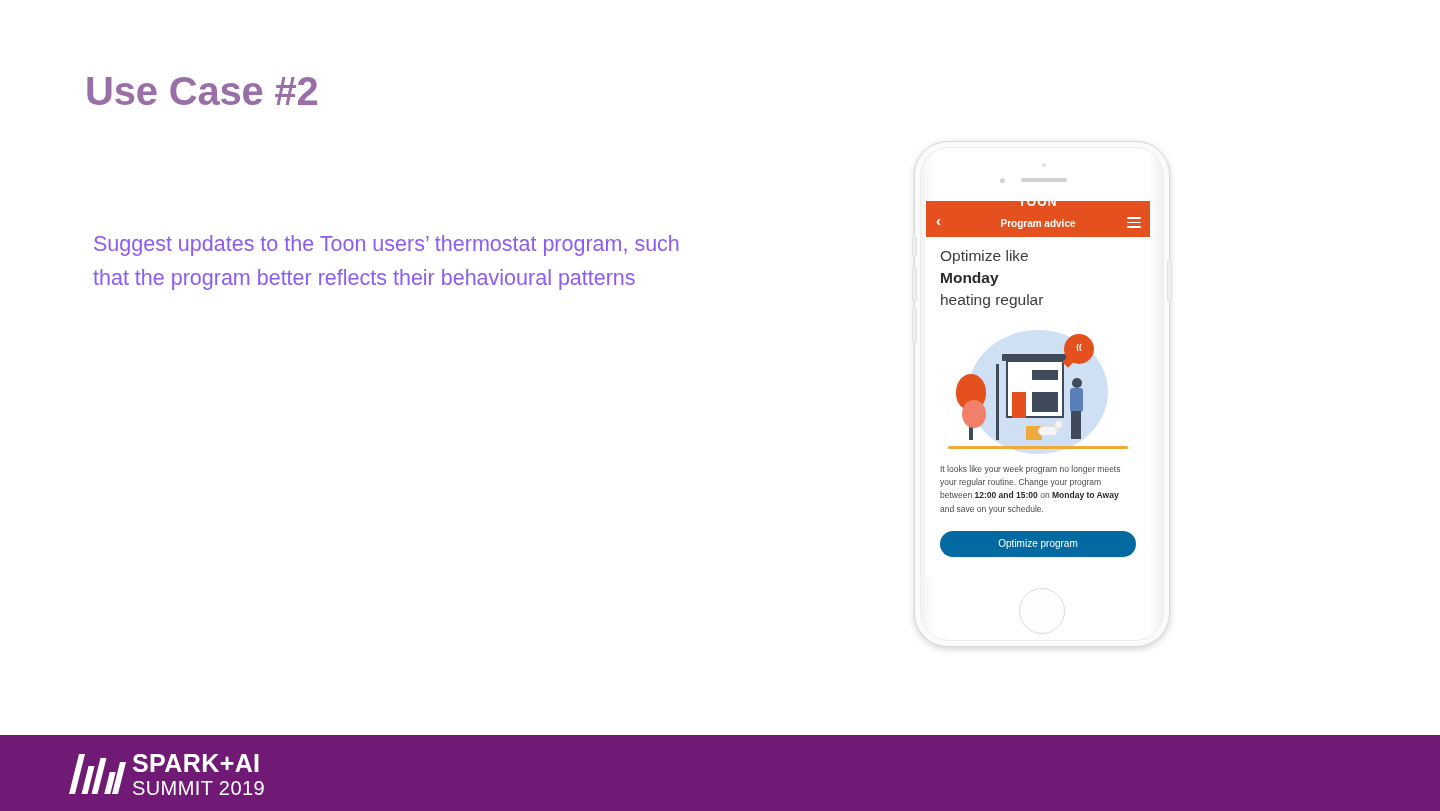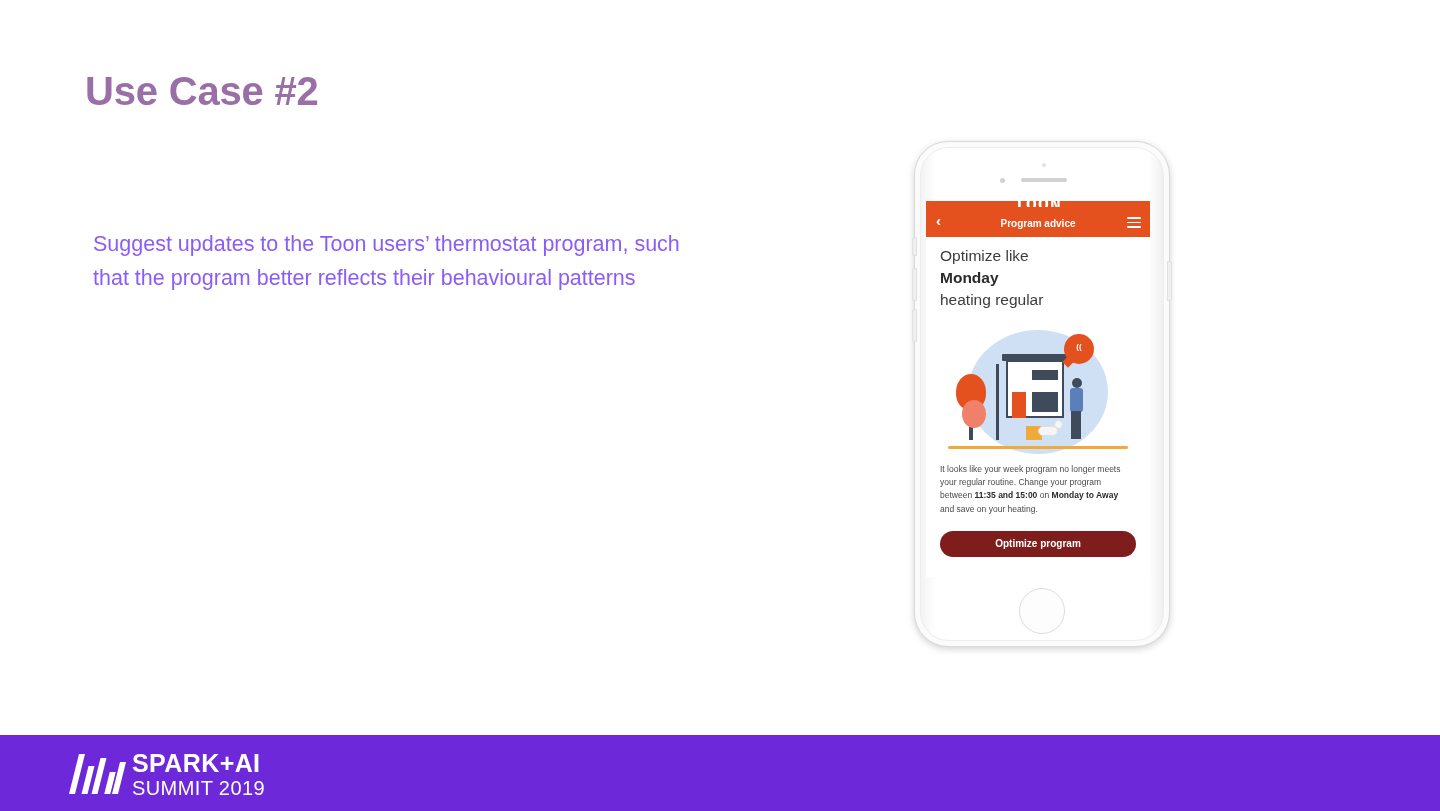--- a/index.html
+++ b/index.html
@@ -152,27 +152,26 @@
     height: 36px;
     background: #e4511e;
     color: #ffffff;
   }
   .topbar-brand {
     position: absolute;
     left: 0;
     top: -6px;
     width: 224px;
     text-align: center;
-    font-size: 18px;
+    font-size: 12px;
     font-weight: bold;
     letter-spacing: 1.2px;
     color: #ffffff;
     overflow: hidden;
     height: 12px;
-    font-family: Liberation Mono, monospace;
   }
   .topbar-title {
     position: absolute;
     left: 0;
     top: 17px;
     width: 224px;
     text-align: center;
     font-size: 10px;
     font-weight: bold;
     color: #ffffff;
@@ -413,37 +412,37 @@
   }
   .advice-text b { color: #2b2b2b; }
 
   .cta {
     position: absolute;
     left: 14px;
     top: 294px;
     width: 196px;
     height: 26px;
     border-radius: 13px;
-    background: #7f1d1d;
+    background: #0369a1;
     color: #ffffff;
     font-size: 10px;
-    font-weight: bold;
+    font-weight: normal;
     text-align: center;
     line-height: 26px;
     cursor: pointer;
   }
 
   
   .footer {
     position: absolute;
     left: 0;
     top: 735px;
     width: 1440px;
     height: 76px;
-    background: #6d28d9;
+    background: #701a75;
   }
   .spark-logo {
     position: absolute;
     left: 72px;
     top: 18px;
     height: 42px;
     color: #ffffff;
     display: flex;
     align-items: center;
   }
@@ -542,21 +541,21 @@
           <div class="person-head"></div>
           <div class="person-body"></div>
           <div class="person-leg"></div>
           <div class="box-yellow"></div>
           <div class="dog-body"></div>
           <div class="dog-head"></div>
           <div class="illus-ground"></div>
         </div>
 
         <div class="advice-text">
-          <span>It looks like your week program no longer meets your regular routine. Change your program between </span><b>11:35 and 15:00</b><span> on </span><b>Monday to Away</b><span> and save on your heating.</span>
+          <span>It looks like your week program no longer meets your regular routine. Change your program between </span><b>12:00 and 15:00</b><span> on </span><b>Monday to Away</b><span> and save on your schedule.</span>
         </div>
 
         <div class="cta">Optimize program</div>
       </div>
     </div>
   </div>
 </div>
 
 <div class="footer">
   <div class="spark-logo">

